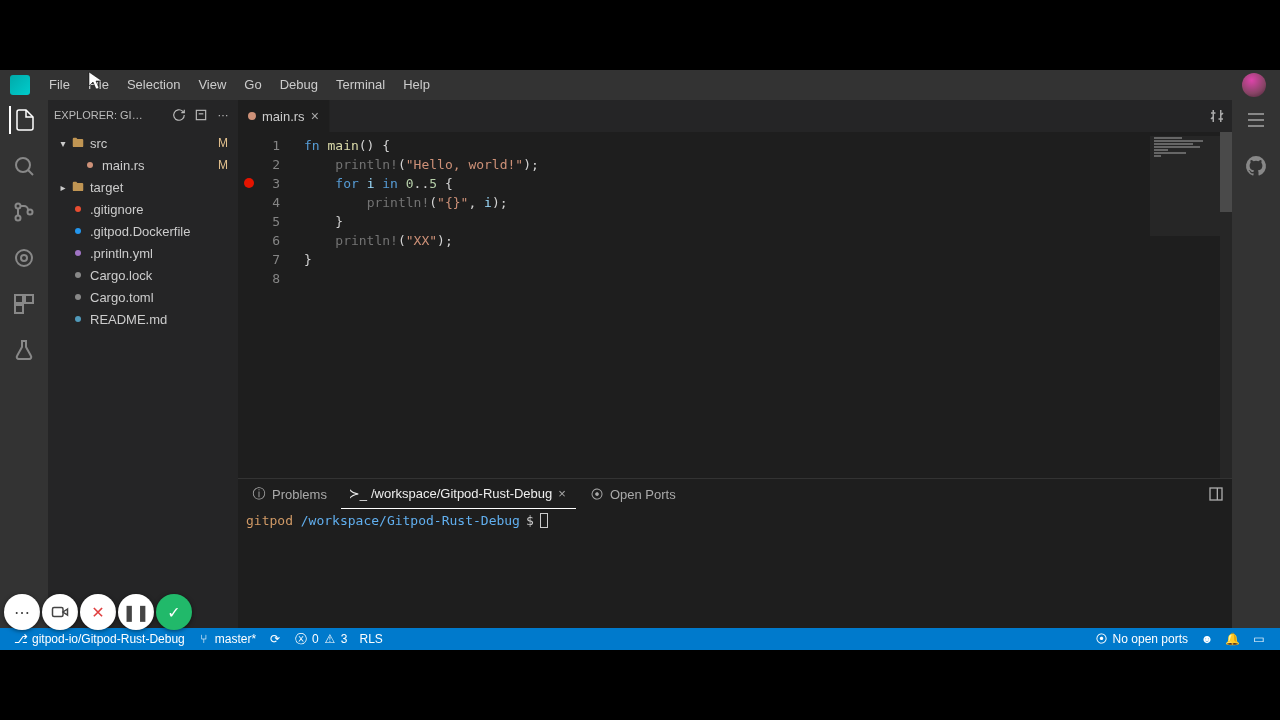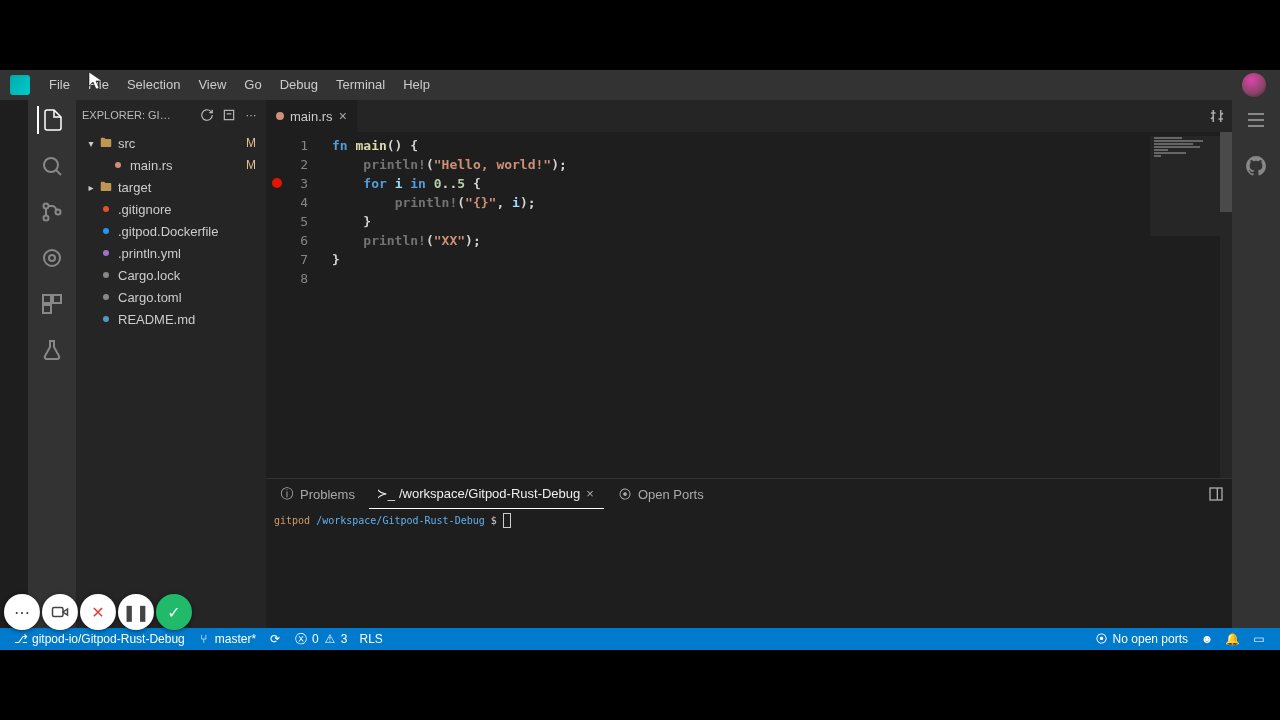--- a/index.html
+++ b/index.html
@@ -47,21 +47,21 @@
 }
 .avatar {
   margin-left: auto;
   width: 24px; height: 24px;
   border-radius: 50%;
   background: radial-gradient(circle at 40% 30%, #d4a 0%, #846 60%, #423 100%);
   margin-right: 8px;
 }
 
 
-.main-row { flex: 1; display: flex; min-height: 0; padding-left: 28px; }
+.main-row { flex: 1; display: flex; min-height: 0; }
 
 
 .activitybar {
   width: 48px;
   background: #333;
   display: flex;
   flex-direction: column;
   align-items: center;
   padding-top: 6px;
   gap: 18px;
@@ -147,21 +147,21 @@
   position: relative;
 }
 .gutter .ln { height: 19px; line-height: 19px; padding-right: 18px; }
 .breakpoint {
   position: absolute;
   left: 6px;
   width: 10px; height: 10px;
   border-radius: 50%;
   background: #e51400;
 }
-.code { padding-top: 4px; padding-left: 6px; font-weight: bold; }
+.code { padding-top: 4px; padding-left: 6px; }
 .code .cl { height: 19px; line-height: 19px; white-space: pre; }
 .kw { color: #569cd6; }
 .fn { color: #dcdcaa; }
 .mac { color: #737373; }
 .str { color: #ce9178; }
 .num { color: #b5cea8; }
 .op { color: #d4d4d4; }
 .var { color: #9cdcfe; }
 .minimap {
   position: absolute; right: 12px; top: 4px;
@@ -195,21 +195,21 @@
 }
 .ptab.active { border-bottom: 1px solid #fff; color: #eee; }
 .ptab .picon { width: 14px; height:14px; display:inline-flex; align-items:center; justify-content:center;}
 .ptab .pclose { color:#aaa; cursor:pointer; }
 .panel-tabs .pspace { flex:1; }
 .panel-tabs .pright { width:24px; height:24px; color:#aaa; cursor:pointer; display:flex; align-items:center; justify-content:center;}
 .terminal {
   flex: 1;
   padding: 4px 8px;
   font-family: Menlo, Consolas, monospace;
-  font-size: 10px;
+  font-size: 13px;
   text-align: center;
 }
 .term-line { display: flex; align-items: center; }
 .t-user { color: #d19a66; }
 .t-path { color: #61afef; }
 .t-dollar { color: #ccc; margin: 0 6px; }
 .t-cursor { display:inline-block; width:8px; height:15px; border:1px solid #ccc; }
 
 
 .statusbar {

